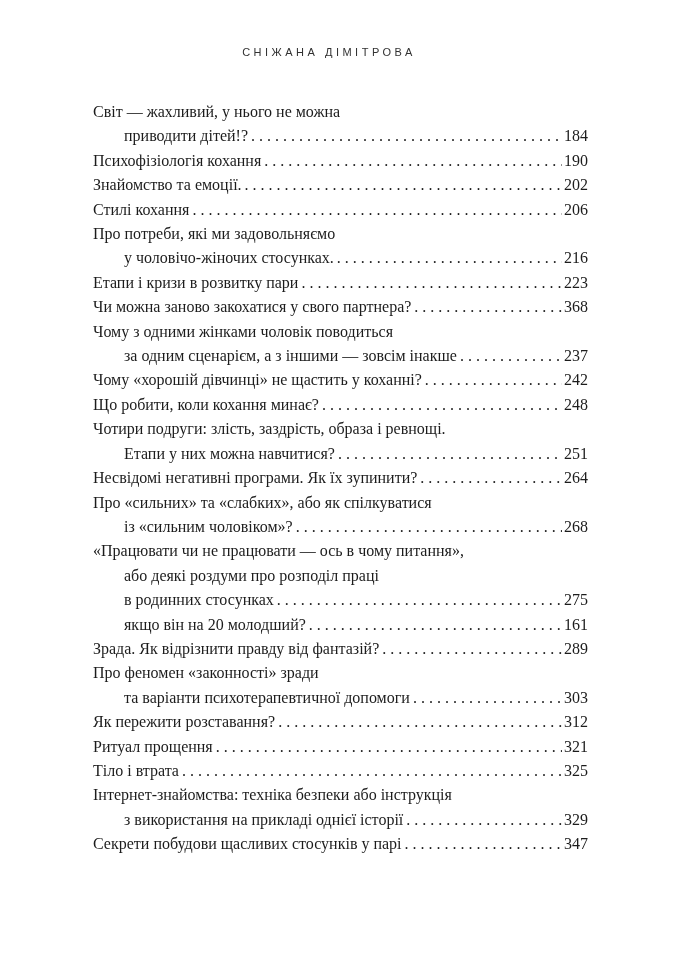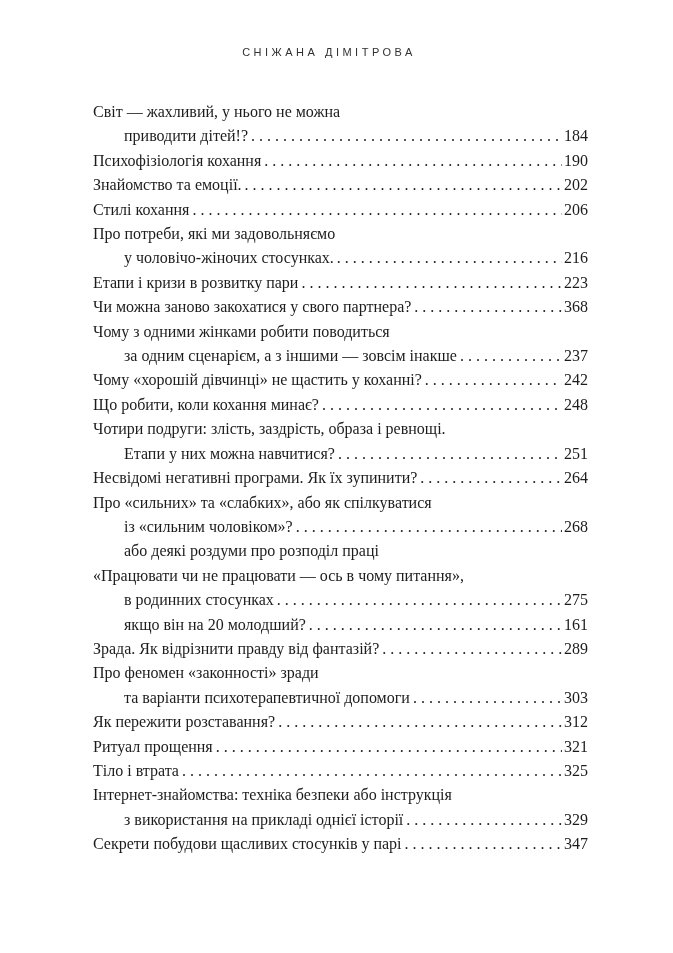--- a/index.html
+++ b/index.html
@@ -113,21 +113,21 @@
       </div>
       <div class="toc-entry">
         <div class="line">
           <span class="t">Чи можна заново закохатися у свого партнера?</span>
           <span class="leader"> . . . . . . . . . . . . . . . . . . . . . . . . . . . . . . . . . . . . . . . . . . . . . . . . . . . . . . . . . . . . . . . . . . . . . . . . . . . . . . . . </span>
           <span class="pg">368</span>
         </div>
       </div>
       <div class="toc-entry">
         <div class="line">
-          <span class="t">Чому з одними жінками робити поводиться</span>
+          <span class="t">Чому з одними жінками чоловік поводиться</span>
         </div>
         <div class="line cont">
           <span class="t">за одним сценарієм, а з іншими — зовсім інакше</span>
           <span class="leader"> . . . . . . . . . . . . . . . . . . . . . . . . . . . . . . . . . . . . . . . . . . . . . . . . . . . . . . . . . . . . . . . . . . . . . . . . . . . . . . . . </span>
           <span class="pg">237</span>
         </div>
       </div>
       <div class="toc-entry">
         <div class="line">
           <span class="t">Чому «хорошій дівчинці» не щастить у коханні?</span>
@@ -163,25 +163,25 @@
         <div class="line">
           <span class="t">Про «сильних» та «слабких», або як спілкуватися</span>
         </div>
         <div class="line cont">
           <span class="t">із «сильним чоловіком»?</span>
           <span class="leader"> . . . . . . . . . . . . . . . . . . . . . . . . . . . . . . . . . . . . . . . . . . . . . . . . . . . . . . . . . . . . . . . . . . . . . . . . . . . . . . . . </span>
           <span class="pg">268</span>
         </div>
       </div>
       <div class="toc-entry">
+        <div class="line">
+          <span class="t">«Працювати чи не працювати — ось в чому питання»,</span>
+        </div>
         <div class="line cont">
           <span class="t">або деякі роздуми про розподіл праці</span>
-        </div>
-        <div class="line">
-          <span class="t">«Працювати чи не працювати — ось в чому питання»,</span>
         </div>
         <div class="line cont">
           <span class="t">в родинних стосунках</span>
           <span class="leader"> . . . . . . . . . . . . . . . . . . . . . . . . . . . . . . . . . . . . . . . . . . . . . . . . . . . . . . . . . . . . . . . . . . . . . . . . . . . . . . . . </span>
           <span class="pg">275</span>
         </div>
       </div>
       <div class="toc-entry">
         <div class="line cont">
           <span class="t">якщо він на 20 молодший?</span>

